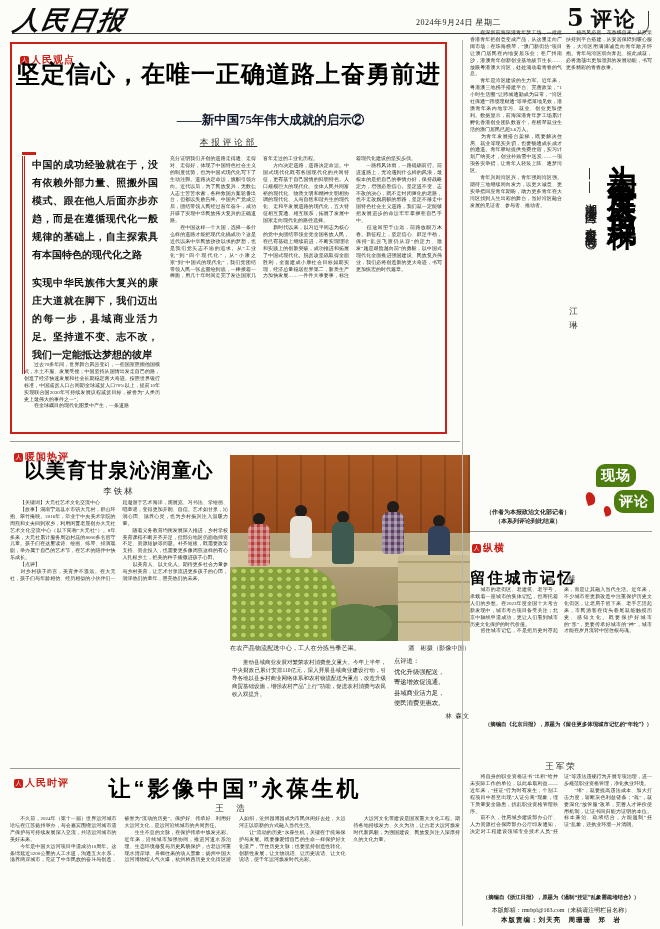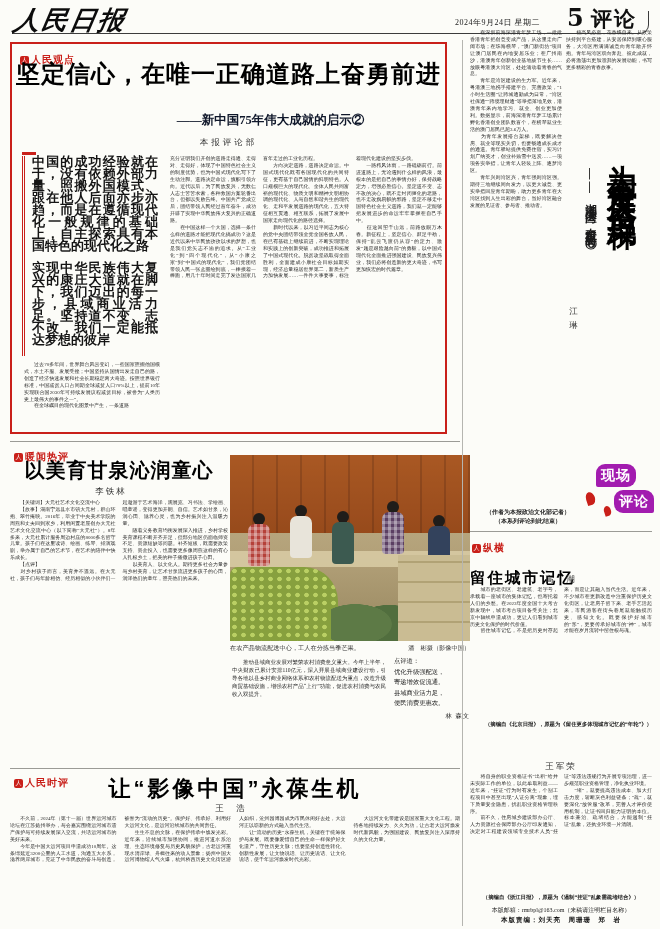--- a/index.html
+++ b/index.html
@@ -4,50 +4,50 @@
 <style>
   html,body{margin:0;padding:0;background:#e8e8e4;}
   #page{position:relative;width:660px;height:929px;background:#fcfcf8;margin:0 auto;
         font-family:"Liberation Serif",serif;overflow:hidden;color:#222;}
   .abs{position:absolute;}
   
   .logo{left:14px;top:3px;font-family:"DejaVu Serif",serif;font-style:italic;font-weight:bold;
         font-size:26px;letter-spacing:2px;transform:skewX(-10deg);color:#0c0c0c;}
   .mast-rule{left:12px;top:11px;width:636px;height:22px;border-bottom:1.6px solid #3c3c3c;
         border-right:1.6px solid #3c3c3c;border-bottom-right-radius:9px;}
-  .dateline{left:400px;top:17px;width:140px;text-align:right;font-size:8px;color:#222;letter-spacing:.5px;}
+  .dateline{left:416px;top:17px;width:140px;text-align:left;font-size:8px;color:#222;letter-spacing:.5px;}
   .pagenum{left:567px;top:3px;font-size:24px;font-weight:bold;font-family:"DejaVu Serif",serif;color:#101010;}
   .sectionname{left:591px;top:5px;font-size:21px;font-weight:bold;font-family:"DejaVu Serif",serif;
         letter-spacing:2px;color:#101010;}
   
   .tag{font-family:"Liberation Sans",sans-serif;font-weight:bold;font-size:10px;color:#c9201a;letter-spacing:1px;}
   .tag-ic{display:inline-block;width:9px;height:9px;background:#c9201a;color:#fff;font-size:6px;line-height:9px;
         text-align:center;border-radius:2px;font-family:"Liberation Sans",sans-serif;vertical-align:1px;margin-right:2px;}
   .t{font-size:5px;line-height:6.9px;color:#2c2c2c;text-align:justify;white-space:pre-wrap;
      overflow:hidden;font-family:"Liberation Serif",serif;}
   .h-sans{font-family:"Liberation Sans",sans-serif;font-weight:bold;color:#000;}
   .h-serif{font-family:"Liberation Serif",serif;font-weight:bold;color:#000;}
   .byline{font-size:8.5px;color:#333;text-align:center;letter-spacing:2px;}
   .rule{border-top:1px solid #9b9b96;height:0;}
   .vrule{border-left:1px solid #b5b5b0;width:0;}
   .v{writing-mode:vertical-rl;}
   
   .redbox{left:10px;top:42px;width:437px;height:392px;border:2.5px solid #c9201a;box-sizing:border-box;}
   .lead-head{left:0;top:14px;width:100%;text-align:center;font-size:24px;letter-spacing:1px;font-family:Liberation Mono, monospace;}
   .lead-kick{left:0;top:68px;width:100%;text-align:center;font-size:12.5px;font-weight:bold;
         transform:translateX(42px);color:#0f172a;}
-  .lead-by{left:0;top:93px;width:100%;text-align:center;font-size:8.5px;color:#333;letter-spacing:3px;}
+  .lead-by{left:0;top:93px;width:100%;text-align:center;font-size:8.5px;color:#333;letter-spacing:3px;text-decoration:underline;}
   .quotebox{left:10px;top:112px;width:136px;border-left:3px double #c9201a;padding-left:7px;box-sizing:border-box;}
   .quotebox:before{content:"";position:absolute;left:-3px;top:-4px;width:14px;height:3px;background:#c9201a;}
-  .pq{font-size:13px;line-height:12px;font-weight:bold;text-align:justify;color:#151515;margin-bottom:10px;}
+  .pq{font-size:10px;line-height:18px;font-weight:bold;text-align:justify;color:#151515;margin-bottom:10px;}
   .lead-bl{left:12px;top:318px;width:136px;height:66px;}
   .lead-bm{left:158px;top:112px;width:272px;height:270px;column-count:3;column-gap:7px;}
   
   .warm-head{left:10px;top:457px;width:218px;text-align:center;font-size:20px;letter-spacing:1px;}
-  .warm-by{left:2px;top:486px;width:218px;}
+  .warm-by{left:10px;top:486px;width:218px;}
   .warm-body{left:10px;top:500px;width:218px;height:262px;column-count:2;column-gap:7px;}
   
   .photo{left:230px;top:455px;width:240px;height:186px;overflow:hidden;
          background:linear-gradient(180deg,#c3b48c 0%,#b2a078 55%,#97875f 100%);}
   .ph-boxes{position:absolute;left:0;top:0;width:100%;height:42%;
          background:repeating-linear-gradient(90deg,#c9823d 0 22px,#a8662a 22px 24px),linear-gradient(#d29049,#b9742f);
          background-blend-mode:multiply;opacity:.85;}
   .ph-table{position:absolute;left:0;top:96px;width:100%;height:16px;background:#d9cda6;opacity:.85;}
   .ph-mango{position:absolute;left:0;bottom:0;width:45%;height:40%;background-color:#87a03e;
          background-image:radial-gradient(circle,#bad064 2px,rgba(0,0,0,0) 2.6px);background-size:9px 8px;
@@ -75,21 +75,21 @@
   
   .main-vrule{left:462px;top:40px;height:886px;}
   .yt-left{left:470px;top:30px;width:92px;height:476px;}
   .yt-rtop{left:566px;top:30px;width:86px;height:102px;}
   .yt-head{left:601px;top:140px;height:330px;font-size:30px;letter-spacing:7px;}
   .yt-kick{left:583px;top:168px;height:290px;font-size:11.5px;font-weight:bold;color:#1a1a1a;letter-spacing:2px;}
   .yt-by{left:568px;top:300px;height:50px;font-size:8.5px;color:#333;letter-spacing:3px;}
   .yt-note{left:470px;top:508px;width:116px;text-align:center;font-size:6px;font-weight:bold;line-height:9px;color:#222;}
   
   .badge{left:584px;top:462px;width:72px;height:58px;}
-  .badge span{position:absolute;background:#a21caf;color:#fff;font-family:Liberation Mono, monospace;
+  .badge span{position:absolute;background:#4d7c0f;color:#fff;font-family:Liberation Mono, monospace;
         font-weight:bold;font-size:14px;letter-spacing:1px;padding:3px 5px 2px;}
   .b1{left:12px;top:2px;border-radius:9px 9px 9px 2px;}
   .b2{left:30px;top:28px;border-radius:9px 9px 2px 9px;}
   .bq1{position:absolute;left:2px;top:30px;width:9px;height:13px;background:#c9201a;
         border-radius:50% 50% 50% 0;transform:rotate(-18deg);}
   .bq2{position:absolute;left:20px;top:44px;width:7px;height:10px;background:#c9201a;
         border-radius:50% 50% 50% 0;transform:rotate(-18deg);}
   
   .zh-rule{left:470px;top:531px;width:182px;}
   .zh-tag{left:472px;top:537px;}

